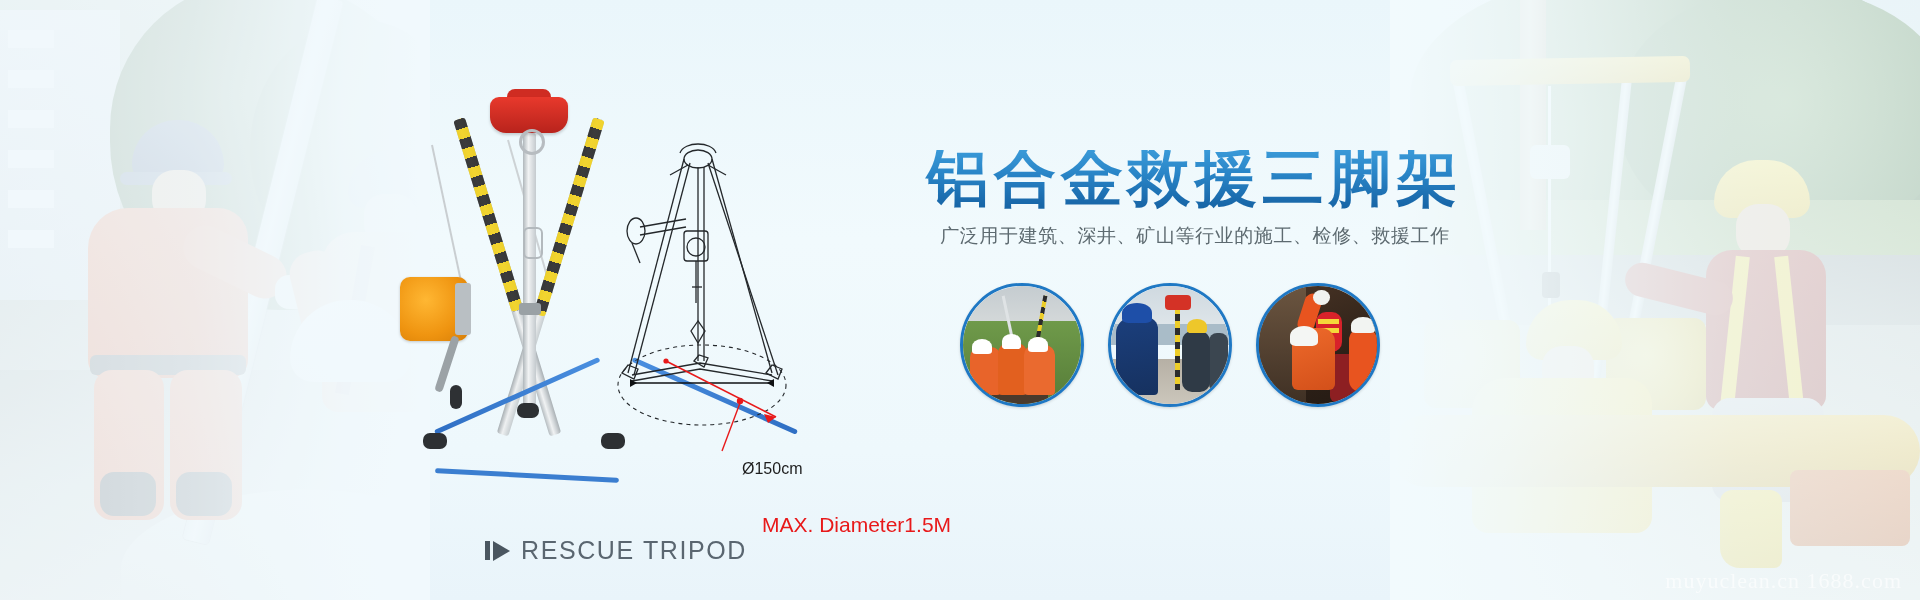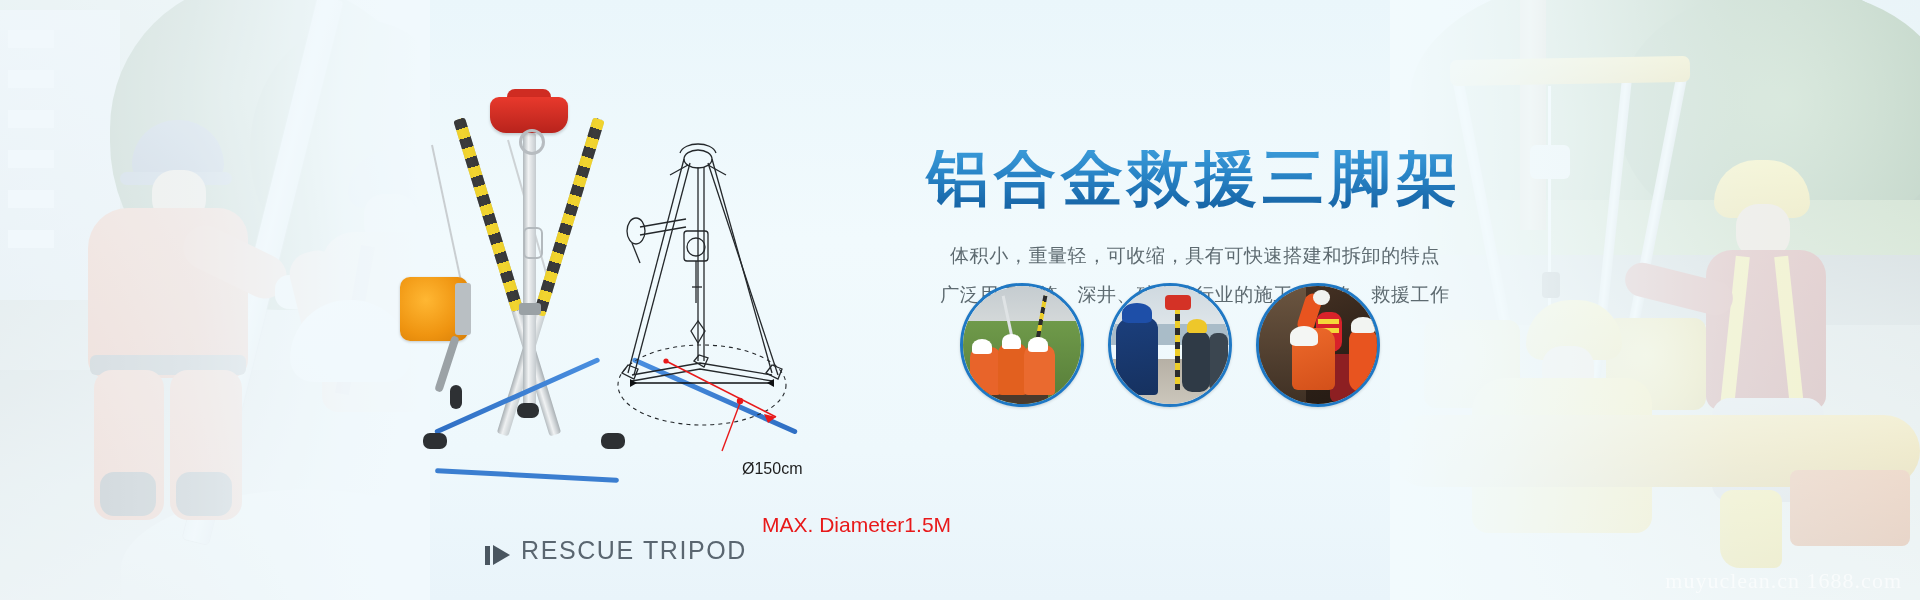--- a/index.html
+++ b/index.html
@@ -155,21 +155,21 @@
   .product .hook{position:absolute;left:128px;top:142px;width:16px;height:28px;border-radius:6px;border:2px solid #b3b9bd;}
   .product .base1{position:absolute;left:40px;top:345px;width:180px;height:5px;border-radius:3px;
     background:linear-gradient(90deg,#2f6fc4,#4a8fe0);transform:rotate(-24deg);transform-origin:left center;}
   .product .base2{position:absolute;left:222px;top:345px;width:180px;height:5px;border-radius:3px;
     background:linear-gradient(90deg,#4a8fe0,#2f6fc4);transform:rotate(24deg);transform-origin:right center;}
   .product .base3{position:absolute;left:40px;top:388px;width:184px;height:5px;border-radius:3px;background:#3b7ed0;transform:rotate(3deg);}
   .product .footL{position:absolute;left:28px;top:348px;width:24px;height:16px;border-radius:7px;background:#2d3033;}
   .product .footR{position:absolute;left:206px;top:348px;width:24px;height:16px;border-radius:7px;background:#2d3033;}
   .product .footM{position:absolute;left:122px;top:318px;width:22px;height:15px;border-radius:7px;background:#2d3033;}
 
-  .rescue-label{position:absolute;left:485px;top:536px;display:flex;align-items:flex-end;gap:11px;}
+  .rescue-label{position:absolute;left:485px;top:536px;display:flex;align-items:center;gap:11px;}
   .rescue-label .play{display:flex;align-items:center;gap:3px;}
   .rescue-label .bar{width:5px;height:19px;background:#4a5660;}
   .rescue-label .tri{width:0;height:0;border-left:17px solid #4a5660;border-top:10px solid transparent;border-bottom:10px solid transparent;}
   .rescue-label .txt{font-size:25px;letter-spacing:1.6px;color:#5a6670;font-family:"Liberation Sans",sans-serif;}
 
   
   .schem{position:absolute;left:610px;top:135px;width:270px;height:330px;}
   .schem svg{display:block;}
   .dimtxt{position:absolute;left:742px;top:460px;font-size:16px;color:#1d1d1d;font-family:"Liberation Sans",sans-serif;white-space:nowrap;}
   .maxdiam{position:absolute;left:762px;top:513px;font-size:21px;color:#e8191a;font-family:"Liberation Sans",sans-serif;white-space:nowrap;}
@@ -382,21 +382,20 @@
       <circle cx="56" cy="226" r="2.6" fill="#e8191a"></circle>
       <circle cx="130" cy="266" r="3.2" fill="#e8191a"></circle>
       <path d="M130 268 L 112 316" stroke="#e8191a" stroke-width="1.4"></path>
     </svg>
   </div>
   <div class="dimtxt">Ø150cm</div>
   <div class="maxdiam">MAX. Diameter1.5M</div>
 
   <div class="textblock">
     <div class="title">铝合金救援三脚架</div>
-    <div class="subtitle">体积小，重量轻，可收缩，具有可快速搭建和拆卸的特点</div>
     <div class="subtitle" style="margin-top:2px">广泛用于建筑、深井、矿山等行业的施工、检修、救援工作</div>
   </div>
 
   <div class="circles">
     <div class="circ c1">
       <div class="inner">
         <div class="sky"></div>
           <div class="grass"></div>
         <div class="tripod"></div>
           <div class="tripod2"></div>

